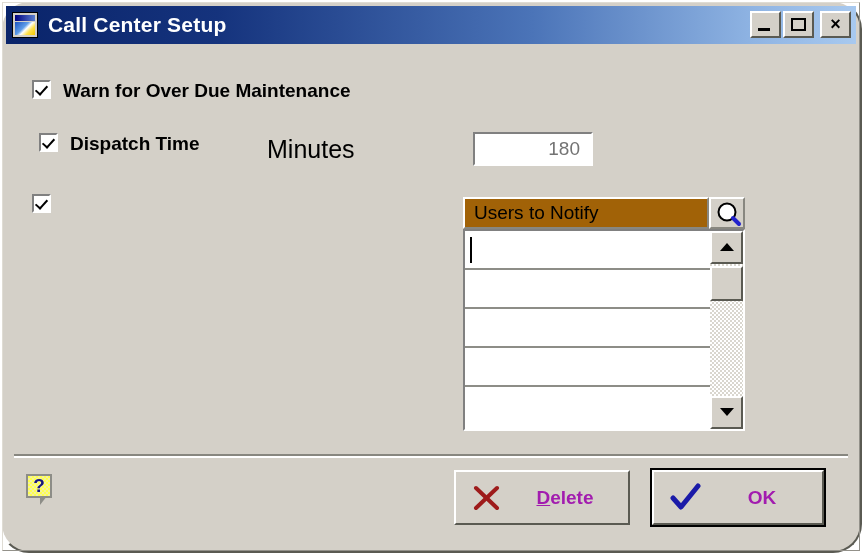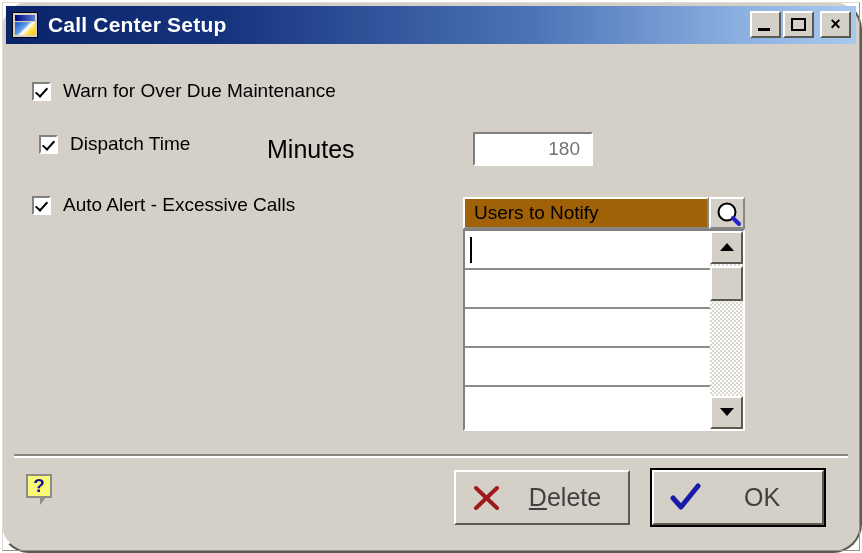--- a/index.html
+++ b/index.html
@@ -116,21 +116,22 @@
     font-weight: bold;
     line-height: 23px;
     text-align: center;
     font-family: "Liberation Sans", sans-serif;
   }
 
   
   .row {
     position: absolute;
     display: flex;
-    align-items: center;
+    align-items: flex-start;
+    font-weight: bold;
   }
   .chk {
     width: 19px;
     height: 19px;
     background: #ffffff;
     border-top: 2px solid #808080;
     border-left: 2px solid #808080;
     border-right: 2px solid #ffffff;
     border-bottom: 2px solid #ffffff;
     box-sizing: border-box;
@@ -354,26 +355,27 @@
   }
 
   .footer-btn {
     position: absolute;
     box-sizing: border-box;
     background: #d4d0c8;
     border-top: 2px solid #ffffff;
     border-left: 2px solid #ffffff;
     border-right: 2px solid #5a5a52;
     border-bottom: 2px solid #5a5a52;
-    font-size: 25px;
-    color: #404040;
+    font-size: 19px;
+    color: #a21caf;
     display: flex;
     align-items: center;
     padding: 0;
     font-family: "Liberation Sans", sans-serif;
+    font-weight: bold;
   }
   #delete-btn {
     left: 452px; top: 468px;
     width: 176px; height: 55px;
   }
   #ok-btn {
     left: 648px; top: 466px;
     width: 176px; height: 59px;
     border: 2px solid #000000;
   }
@@ -435,21 +437,20 @@
 
   <div class="row" style="left:37px; top:131px;">
     <div class="chk"></div>
     <div class="lbl">Dispatch Time</div>
   </div>
   <div class="plain-lbl" style="left:265px; top:133px;">Minutes</div>
   <div id="minutes-field">180</div>
 
   <div class="row" style="left:30px; top:192px;">
     <div class="chk"></div>
-    <div class="lbl">Auto Alert - Excessive Calls</div>
   </div>
 
   <div id="grid-wrap">
     <div id="grid-header">
       <div id="grid-header-cell">Users to Notify</div>
       <div id="search-btn">
         <svg width="30" height="28" viewBox="0 0 30 28">
           <circle cx="13" cy="12" r="8.5" fill="#ffffff" stroke="#000000" stroke-width="2"></circle>
           <line x1="19" y1="18" x2="25" y2="24" stroke="#2222cc" stroke-width="4" stroke-linecap="round"></line>
         </svg>

